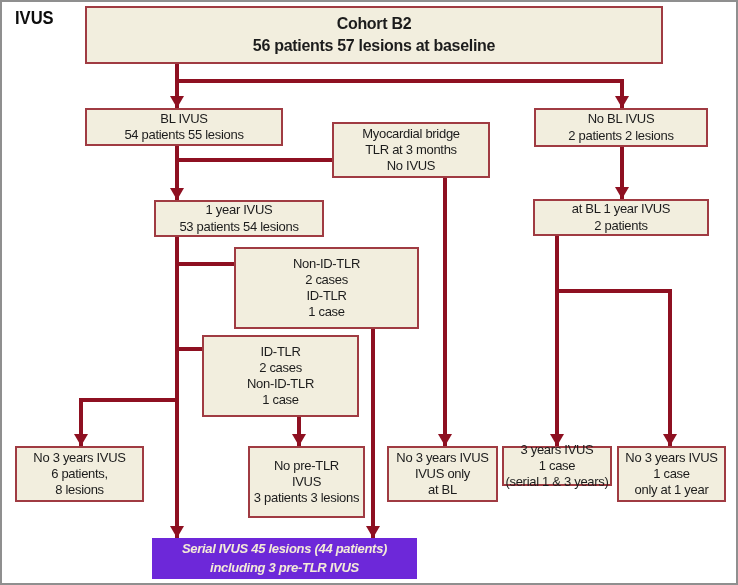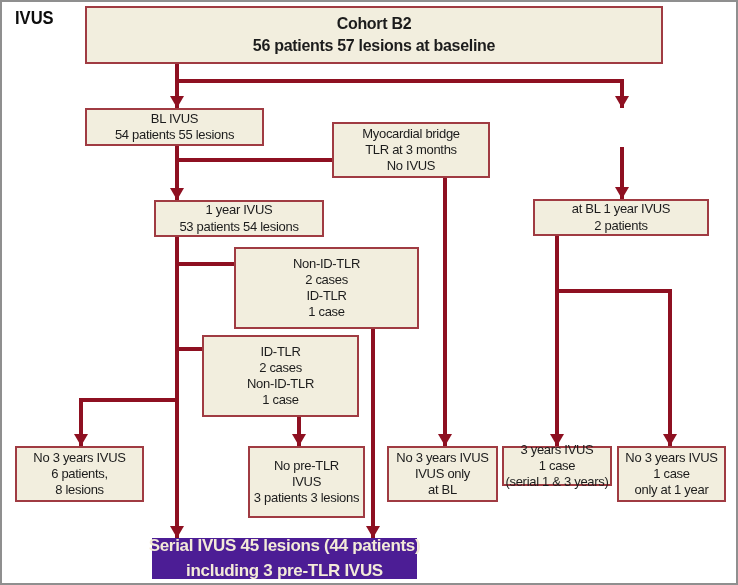--- a/index.html
+++ b/index.html
@@ -25,25 +25,25 @@
     border:2px solid #a03b42;
     color:#1c1c1c;
     display:flex;flex-direction:column;
     justify-content:center;align-items:center;
     text-align:center;
     font-size:13px;line-height:1.25;letter-spacing:-0.3px;
   }
   .node .tline{white-space:nowrap;}
   .node.title{font-size:16px;font-weight:bold;line-height:1.35;}
   .node.hl{
-    background:#4c1d95;
+    background:#6d28d9;
     border:none;
     color:#f3ead8;
     font-weight:bold;
-    font-size:17px;line-height:1.45;
+    font-size:13px;line-height:1.45;font-style:italic;
   }
   .ln{position:absolute;background:#8e1021;}
   .ar{
     position:absolute;width:0;height:0;
     border-left:7px solid transparent;
     border-right:7px solid transparent;
     border-top:12px solid #8e1021;
   }
 </style>
 </head>
@@ -89,31 +89,35 @@
   <div class="ar" style="left:548px;top:432px"></div>
   <div class="ar" style="left:661px;top:432px"></div>
   <div class="ar" style="left:168px;top:524px"></div>
   <div class="ar" style="left:364px;top:524px"></div>
 
   <div class="node title" style="left:83px;top:4px;width:578px;height:58px">
     <div class="tline">Cohort B2</div>
     <div class="tline">56 patients 57 lesions at baseline</div>
   </div>
 
-  <div class="node" style="left:83px;top:106px;width:179px;height:38px">
+  <div class="node" style="left:83px;top:106px;width:198px;height:38px">
     <div class="tline">BL IVUS</div>
     <div class="tline">54 patients 55 lesions</div>
   </div>
 
   <div class="node" style="left:330px;top:120px;width:158px;height:56px">
     <div class="tline">Myocardial bridge</div>
     <div class="tline">TLR at 3 months</div>
     <div class="tline">No IVUS</div>
   </div>
 
+  <div class="node" style="left:532px;top:106px;width:174px;height:39px">
+    <div class="tline">No BL IVUS</div>
+    <div class="tline">2 patients 2 lesions</div>
+  </div>
 
   <div class="node" style="left:152px;top:198px;width:170px;height:37px">
     <div class="tline">1 year IVUS</div>
     <div class="tline">53 patients 54 lesions</div>
   </div>
 
   <div class="node" style="left:531px;top:197px;width:176px;height:37px">
     <div class="tline">at BL 1 year IVUS</div>
     <div class="tline">2 patients</div>
   </div>

